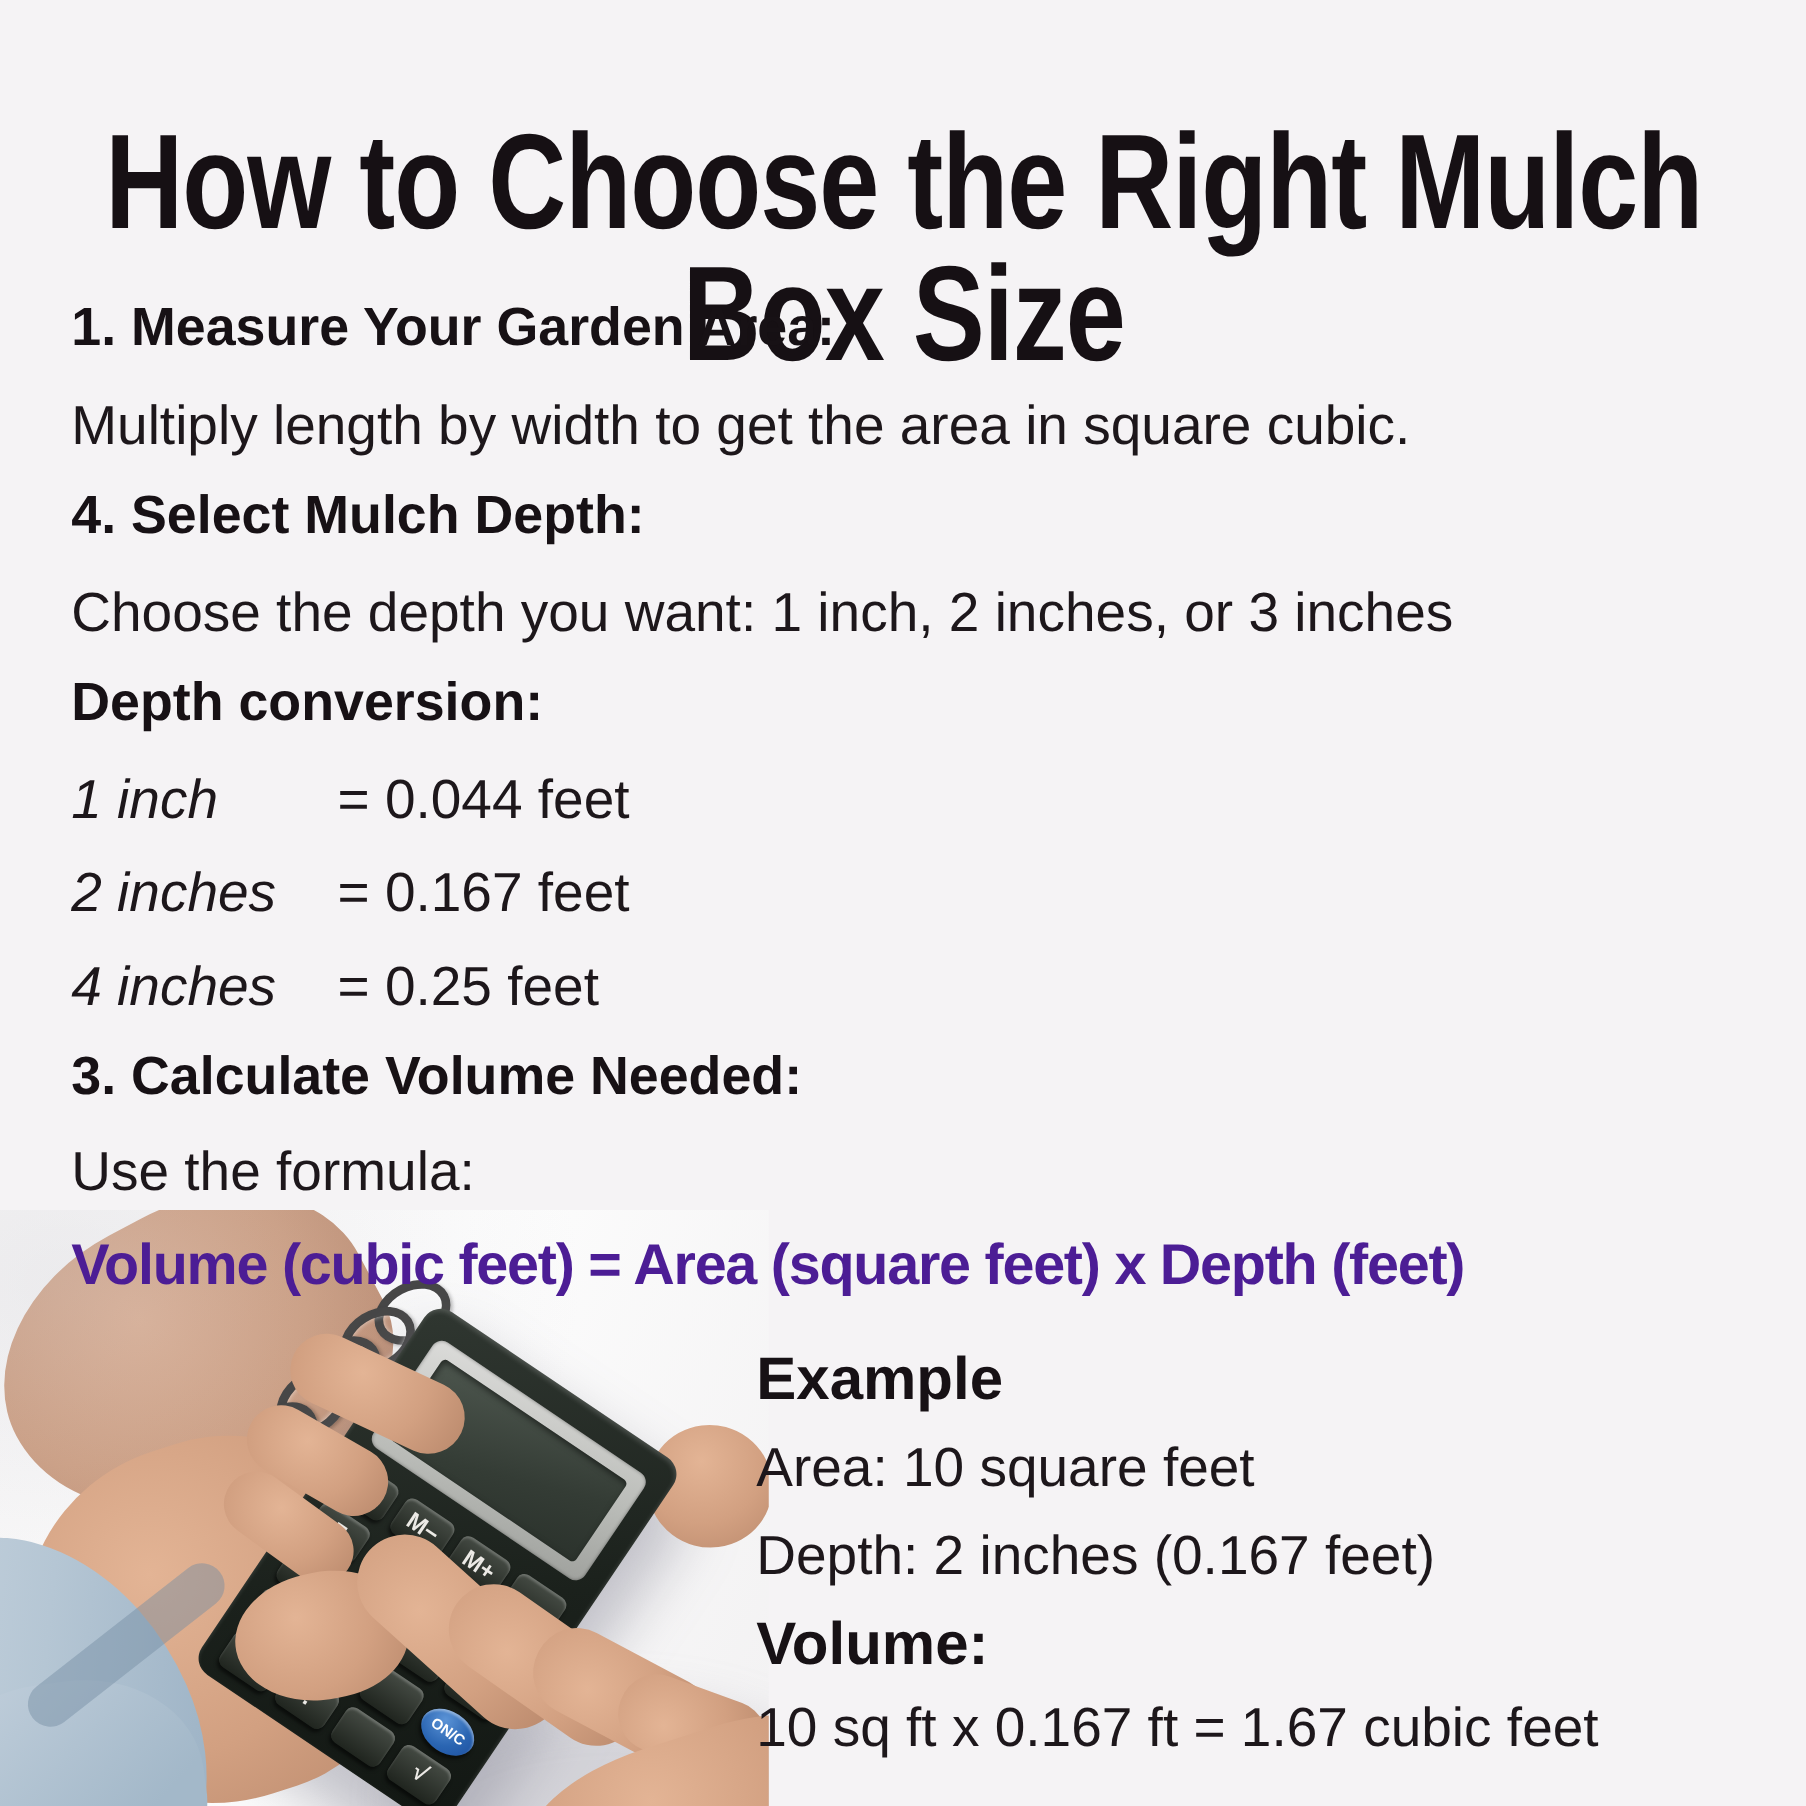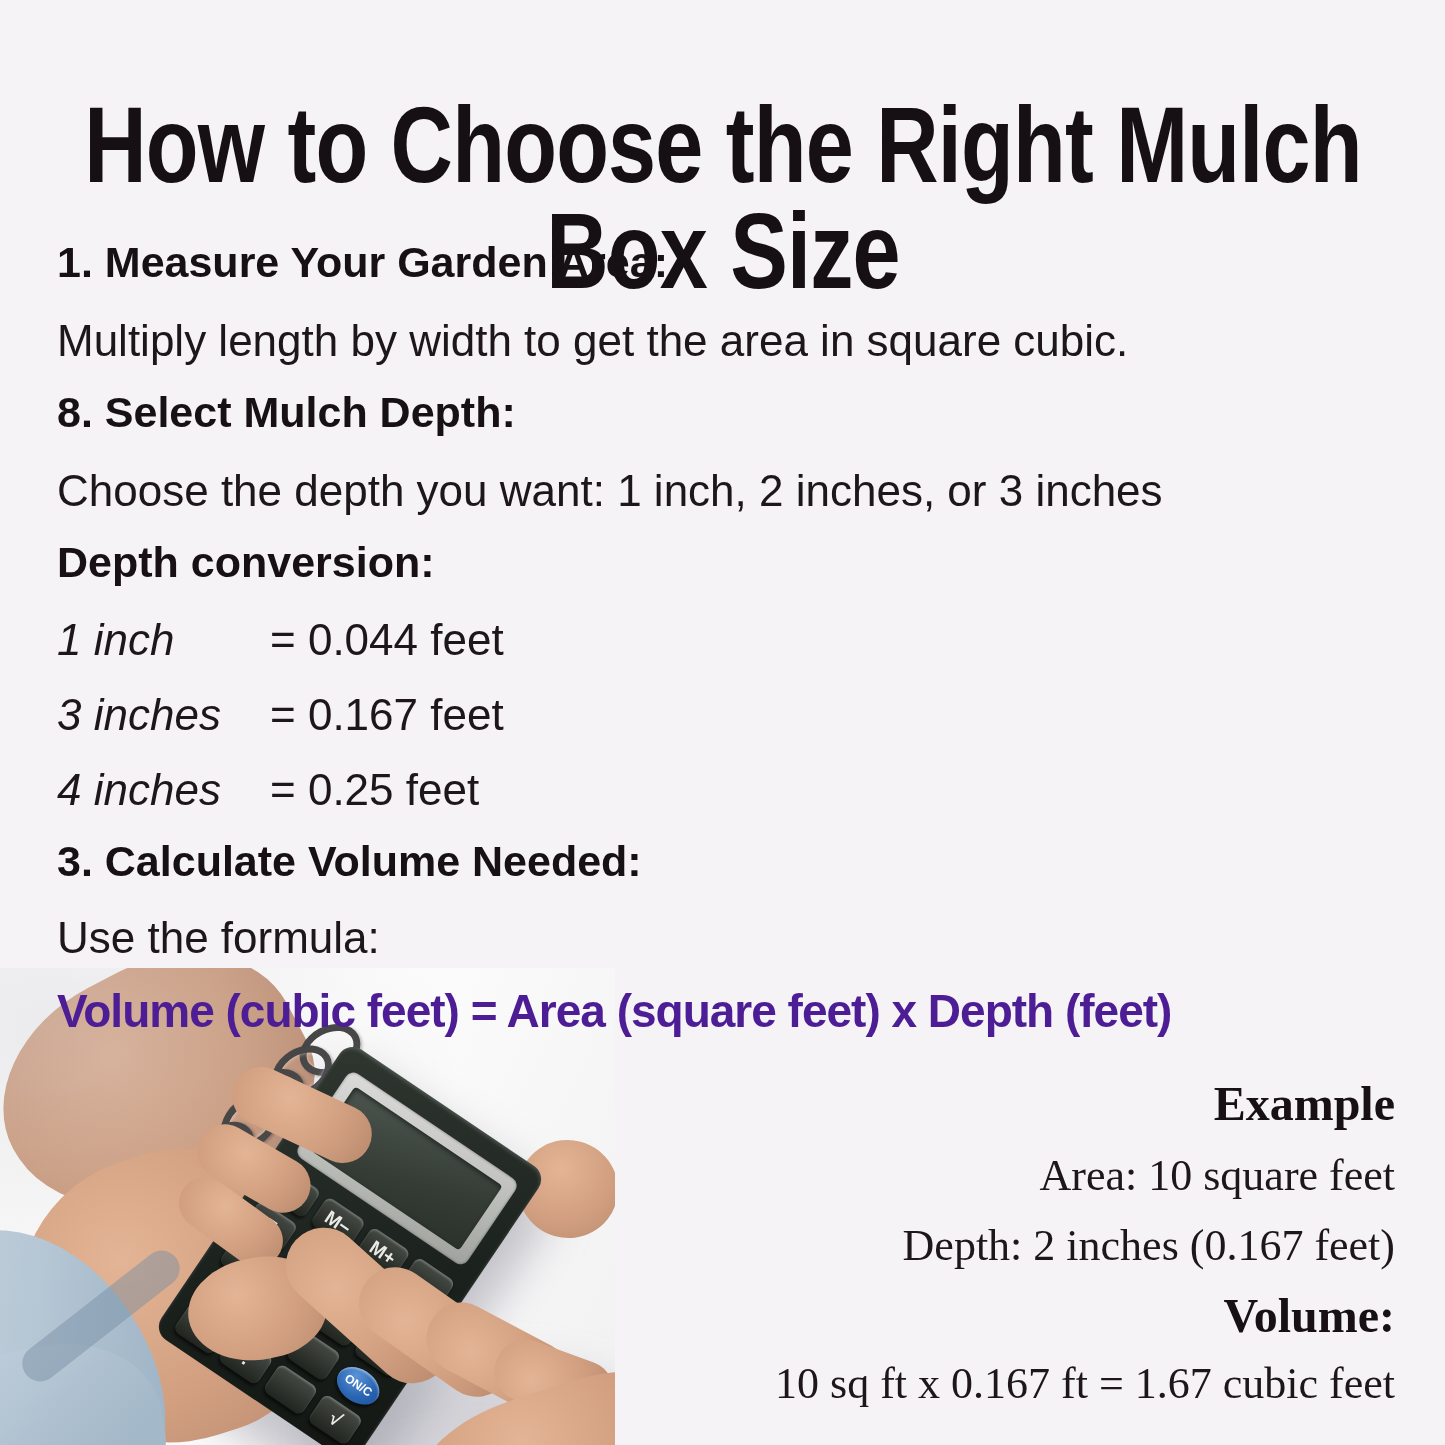--- a/index.html
+++ b/index.html
@@ -15,21 +15,21 @@
     text-align:center;font-size:108px;font-weight:700;line-height:0.98;
     letter-spacing:-1px;color:#161014;
   }
   .title span{display:block;}
   
   .line{position:absolute;left:57px;font-size:44px;line-height:1.15;z-index:20;white-space:nowrap;color:#1d171b;}
   .h{font-weight:700;font-size:43px;color:#171115;}
   .formula{font-weight:700;font-size:46px;letter-spacing:-1px;color:#4c1d95;}
   .cl{display:inline-block;width:213px;font-style:italic;}
   
-  .exline{position:absolute;left:605px;width:790px;text-align:right;font-size:44px;z-index:20;white-space:nowrap;color:#1d171b;font-family:Liberation Serif, serif;}
+  .exline{position:absolute;left:605px;width:790px;text-align:left;font-size:44px;z-index:20;white-space:nowrap;color:#1d171b;}
   .exh{font-weight:700;font-size:48px;color:#171115;}
   
   .photo{position:absolute;left:0;top:968px;width:615px;height:477px;overflow:hidden;z-index:1;
     background:linear-gradient(115deg,#fbfafa 0%,#fdfdfd 45%,#f2f1f2 100%);}
   .page-shade{position:absolute;inset:0;z-index:1;
     background:radial-gradient(ellipse at 8% 12%,rgba(198,198,205,.30),transparent 52%);}
   
   .coil{position:absolute;width:50px;height:34px;border:7px solid #474747;border-radius:50%;
     z-index:1;box-shadow:inset 0 0 4px rgba(255,255,255,.6),1px 2px 3px rgba(0,0,0,.25);}
   
@@ -147,30 +147,30 @@
   <div class="sleeve-fold"></div>
 </div>
 
 <h1 class="title">
   <span>How to Choose the Right Mulch</span>
   <span>Box Size</span>
 </h1>
 
 <div class="line h" style="top:238px">1. Measure Your Garden Area:</div>
 <div class="line" style="top:316px">Multiply length by width to get the area in square cubic.</div>
-<div class="line h" style="top:388px">8. Select Mulch Depth:</div>
+<div class="line h" style="top:388px">4. Select Mulch Depth:</div>
 <div class="line" style="top:466px">Choose the depth you want: 1 inch, 2 inches, or 3 inches</div>
 
 <div class="line h" style="top:538px">Depth conversion:</div>
 
 <div class="line" style="top:615px">
   <span class="cl">1 inch</span><span>= 0.044 feet</span>
 </div>
 <div class="line" style="top:690px">
-  <span class="cl">3 inches</span><span>= 0.167 feet</span>
+  <span class="cl">2 inches</span><span>= 0.167 feet</span>
 </div>
 <div class="line" style="top:765px">
   <span class="cl">4 inches</span><span>= 0.25 feet</span>
 </div>
 
 <div class="line h" style="top:837px">3. Calculate Volume Needed:</div>
 <div class="line" style="top:913px">Use the formula:</div>
 <div class="line formula" style="top:985px">Volume (cubic feet) = Area (square feet) x Depth (feet)</div>
 
 <div class="exline exh" style="top:1076px">Example</div>

